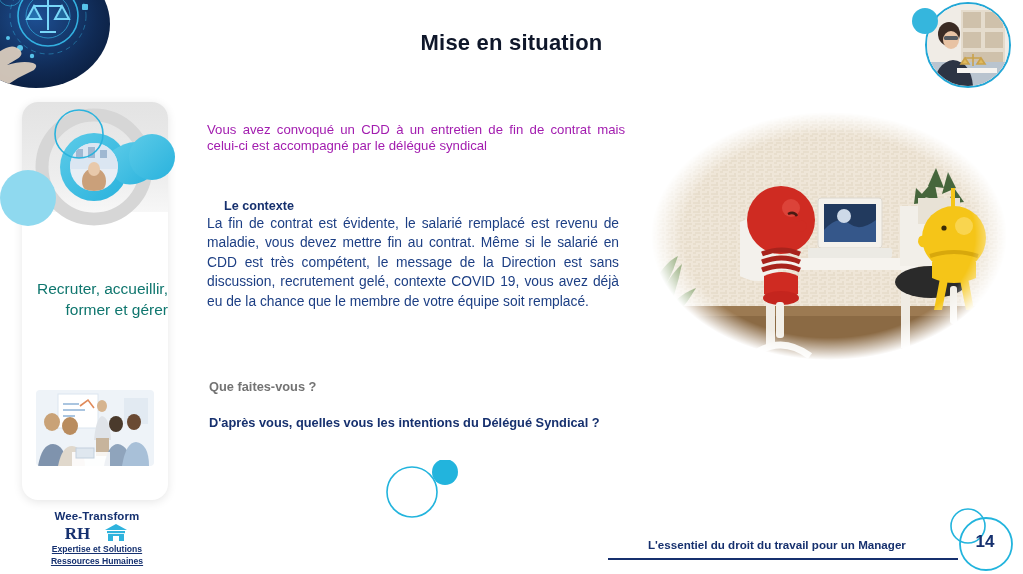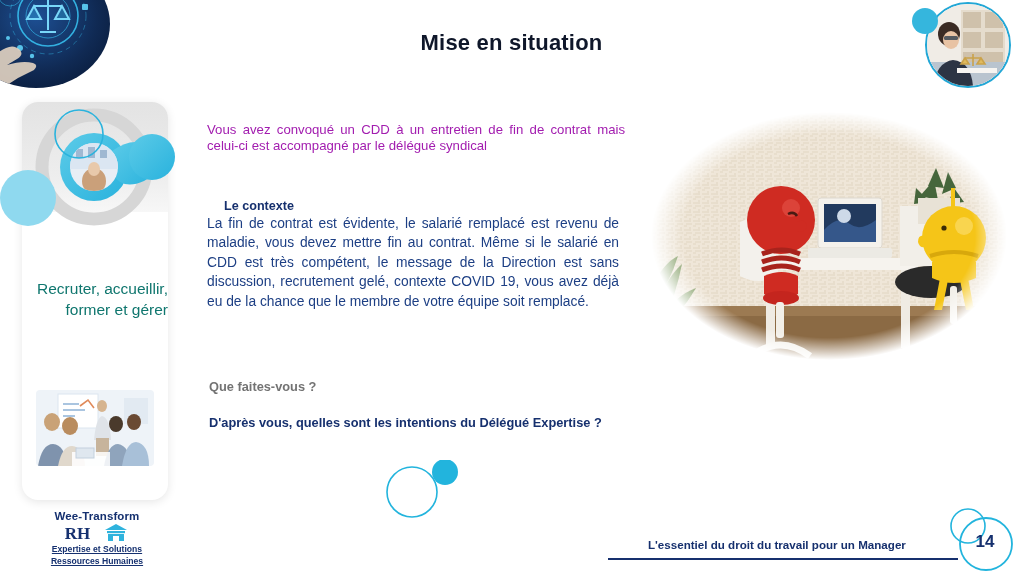--- a/index.html
+++ b/index.html
@@ -227,21 +227,21 @@
       </svg>
     </div>
     <div class="brand-sub">Expertise et Solutions</div>
     <div class="brand-sub">Ressources Humaines</div>
   </div>
 
   <div class="lead">Vous avez convoqué un CDD à un entretien de fin de contrat mais celui-ci est accompagné par le délégué syndical</div>
   <div class="ctx-h">Le contexte</div>
   <div class="ctx-b">La fin de contrat est évidente, le salarié remplacé est revenu de maladie, vous devez mettre fin au contrat. Même si le salarié en CDD est très compétent, le message de la Direction est sans discussion, recrutement gelé, contexte COVID 19,  vous avez déjà eu de la chance que le membre de votre équipe soit remplacé.</div>
   <div class="q1">Que faites-vous ?</div>
-  <div class="q2">D'après vous, quelles sont les intentions du Délégué Expertise ?</div>
+  <div class="q2">D'après vous, quelles vous les intentions du Délégué Syndical ?</div>
 
   <div class="main-photo">
     <svg viewBox="0 0 362 252" preserveAspectRatio="none">
       <defs>
         <radialGradient id="soft" cx="50%" cy="50%" r="50%">
           <stop offset="0%" stop-color="#ffffff" stop-opacity="1"></stop>
           <stop offset="82%" stop-color="#ffffff" stop-opacity="1"></stop>
           <stop offset="100%" stop-color="#ffffff" stop-opacity="0"></stop>
         </radialGradient>
         <mask id="ovm">

